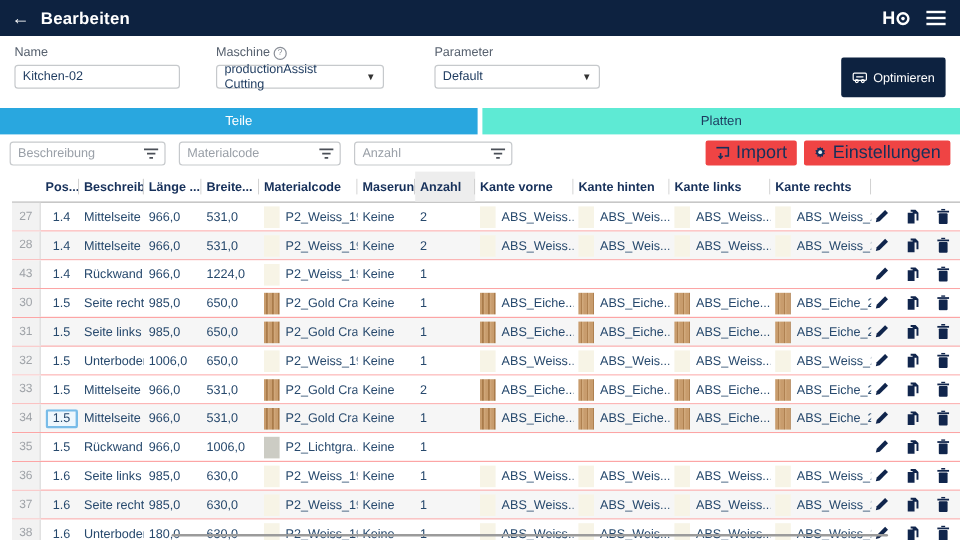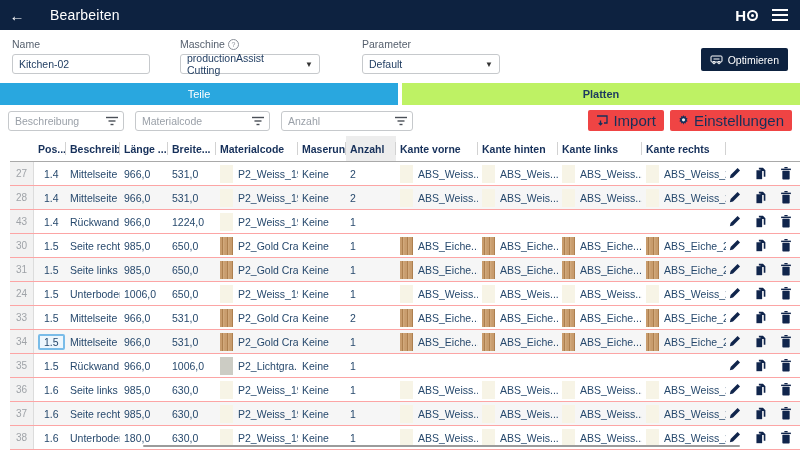--- a/index.html
+++ b/index.html
@@ -4,54 +4,54 @@
 <style>
   html,body{margin:0;padding:0;}
   body{
     width:800px;height:450px;overflow:hidden;background:#fff;
     font-family:"Liberation Sans",sans-serif;color:#1d3a5f;position:relative;
     -webkit-font-smoothing:antialiased;
   }
   
   .topbar{height:30px;background:#0d2240;display:flex;align-items:center;color:#fff;}
   .back-arrow{width:34px;text-align:center;font-size:15px;cursor:pointer;}
-  .topbar-title{font-size:14px;font-weight:normal;letter-spacing:.2px;margin-left:16px;}
+  .topbar-title{font-size:14px;font-weight:bold;letter-spacing:.2px;}
   .topbar-right{margin-left:auto;display:flex;align-items:center;gap:14px;padding-right:12px;}
   .logo{display:flex;align-items:center;gap:1px;}
   .logo-h{font-weight:bold;font-size:15px;line-height:1;}
   .logo-c{width:11px;height:11px;border:2px solid #fff;border-radius:50%;position:relative;box-sizing:border-box;}
   .logo-c::after{content:"";position:absolute;left:2px;top:2px;width:3px;height:3px;background:#fff;border-radius:50%;}
   .hamburger{display:flex;flex-direction:column;gap:3px;cursor:pointer;}
   .hamburger span{display:block;width:16px;height:2px;background:#fff;}
   
   .form-section{display:flex;align-items:flex-start;padding:8px 12px 9px 12px;}
   .field{display:flex;flex-direction:column;margin-right:18px;}
   .field label{font-size:10.5px;color:#56606e;margin-bottom:4px;display:flex;align-items:center;gap:3px;}
   .info-icon{width:9px;height:9px;border:1px solid #8a8f98;border-radius:50%;font-size:7px;line-height:9px;text-align:center;color:#8a8f98;display:inline-block;}
   .tb{border:1px solid #c6c9cc;border-radius:3px;height:20px;font-size:10.5px;color:#1d3a5f;
       padding:0 6px;display:flex;align-items:center;background:#fff;box-sizing:border-box;}
   .tb.select{justify-content:space-between;cursor:pointer;}
   .caret{font-size:8px;color:#333;margin-left:8px;}
   .w-name{width:138px;} .w-mach{width:140px;} .w-par{width:138px;}
   .gap1{width:12px;} .gap2{width:24px;}
   .optimize-btn{margin-left:auto;margin-top:10px;background:#0d2240;color:#fff;border:none;border-radius:2px;
-      height:23px;padding:0 9px;font-size:10.5px;display:flex;align-items:center;gap:5px;cursor:pointer;
+      height:33px;padding:0 9px;font-size:10.5px;display:flex;align-items:center;gap:5px;cursor:pointer;
       font-family:"Liberation Sans",sans-serif;}
   
   .tabs{display:flex;gap:4px;padding:0 0;}
   .tab{flex:1;height:22px;display:flex;align-items:center;justify-content:center;font-size:11px;cursor:pointer;}
   .tab.active{background:#29a7df;color:#fff;}
-  .tab.inactive{background:#bef264;color:#1d3a5f;font-weight:bold;}
+  .tab.inactive{background:#5eead4;color:#1d3a5f;}
   
   .filterbar{display:flex;align-items:center;padding:5px 8px 5px 8px;}
   .filter-input{position:relative;margin-right:11px;}
   .filter-input input{border:1px solid #c6c9cc;border-radius:3px;height:20px;box-sizing:border-box;
       font-size:10.5px;padding:0 22px 0 6px;color:#1d3a5f;font-family:"Liberation Sans",sans-serif;width:100%;}
   .filter-input input::placeholder{color:#9aa0a8;}
-  .f1{width:116px;} .f2{width:135px;} .f3{width:132px;}
+  .f1{width:130px;} .f2{width:135px;} .f3{width:132px;}
   .funnel{position:absolute;right:6px;top:5px;}
   .toolbar-right{margin-left:auto;display:flex;gap:6px;}
   .gbtn{background:#ef4444;border:none;border-radius:2px;height:21px;padding:0 8px;font-size:15px;
       color:#16305a;display:flex;align-items:center;gap:5px;cursor:pointer;font-family:"Liberation Sans",sans-serif;}
   
   .grid{display:grid;grid-template-columns:24px 32px 54px 48px 48px 82px 48px 50px 82px 80px 84px 84px 74px;
       margin-left:10px;}
   .thead{height:25px;align-items:center;border-bottom:1px solid #a9a9a9;}
   .th{font-size:10.5px;font-weight:bold;color:#16305a;padding:0 4px;white-space:nowrap;overflow:hidden;
       position:relative;height:25px;display:flex;align-items:center;box-sizing:border-box;}
@@ -430,21 +430,21 @@
         <span style="display: flex;">
           <svg width="12" height="13" viewBox="0 0 14 16" fill="#10254c">
             <rect x="2.5" y="4.5" width="9" height="11" rx="1"></rect>
             <rect x="1" y="2" width="12" height="1.8"></rect>
             <rect x="5" y="0" width="4" height="1.6"></rect>
           </svg>
         </span>
       </div>
     </div>
     <div class="grid trow">
-      <div class="td num">24</div>
+      <div class="td num">32</div>
       <div class="td pos">
         <span class="cellbox">1.5</span>
       </div>
       <div class="td ">Unterboden</div>
       <div class="td ">1006,0</div>
       <div class="td ">650,0</div>
       <div class="td ">
         <span class="chip weiss"></span>
         <span>P2_Weiss_19</span>
       </div>

